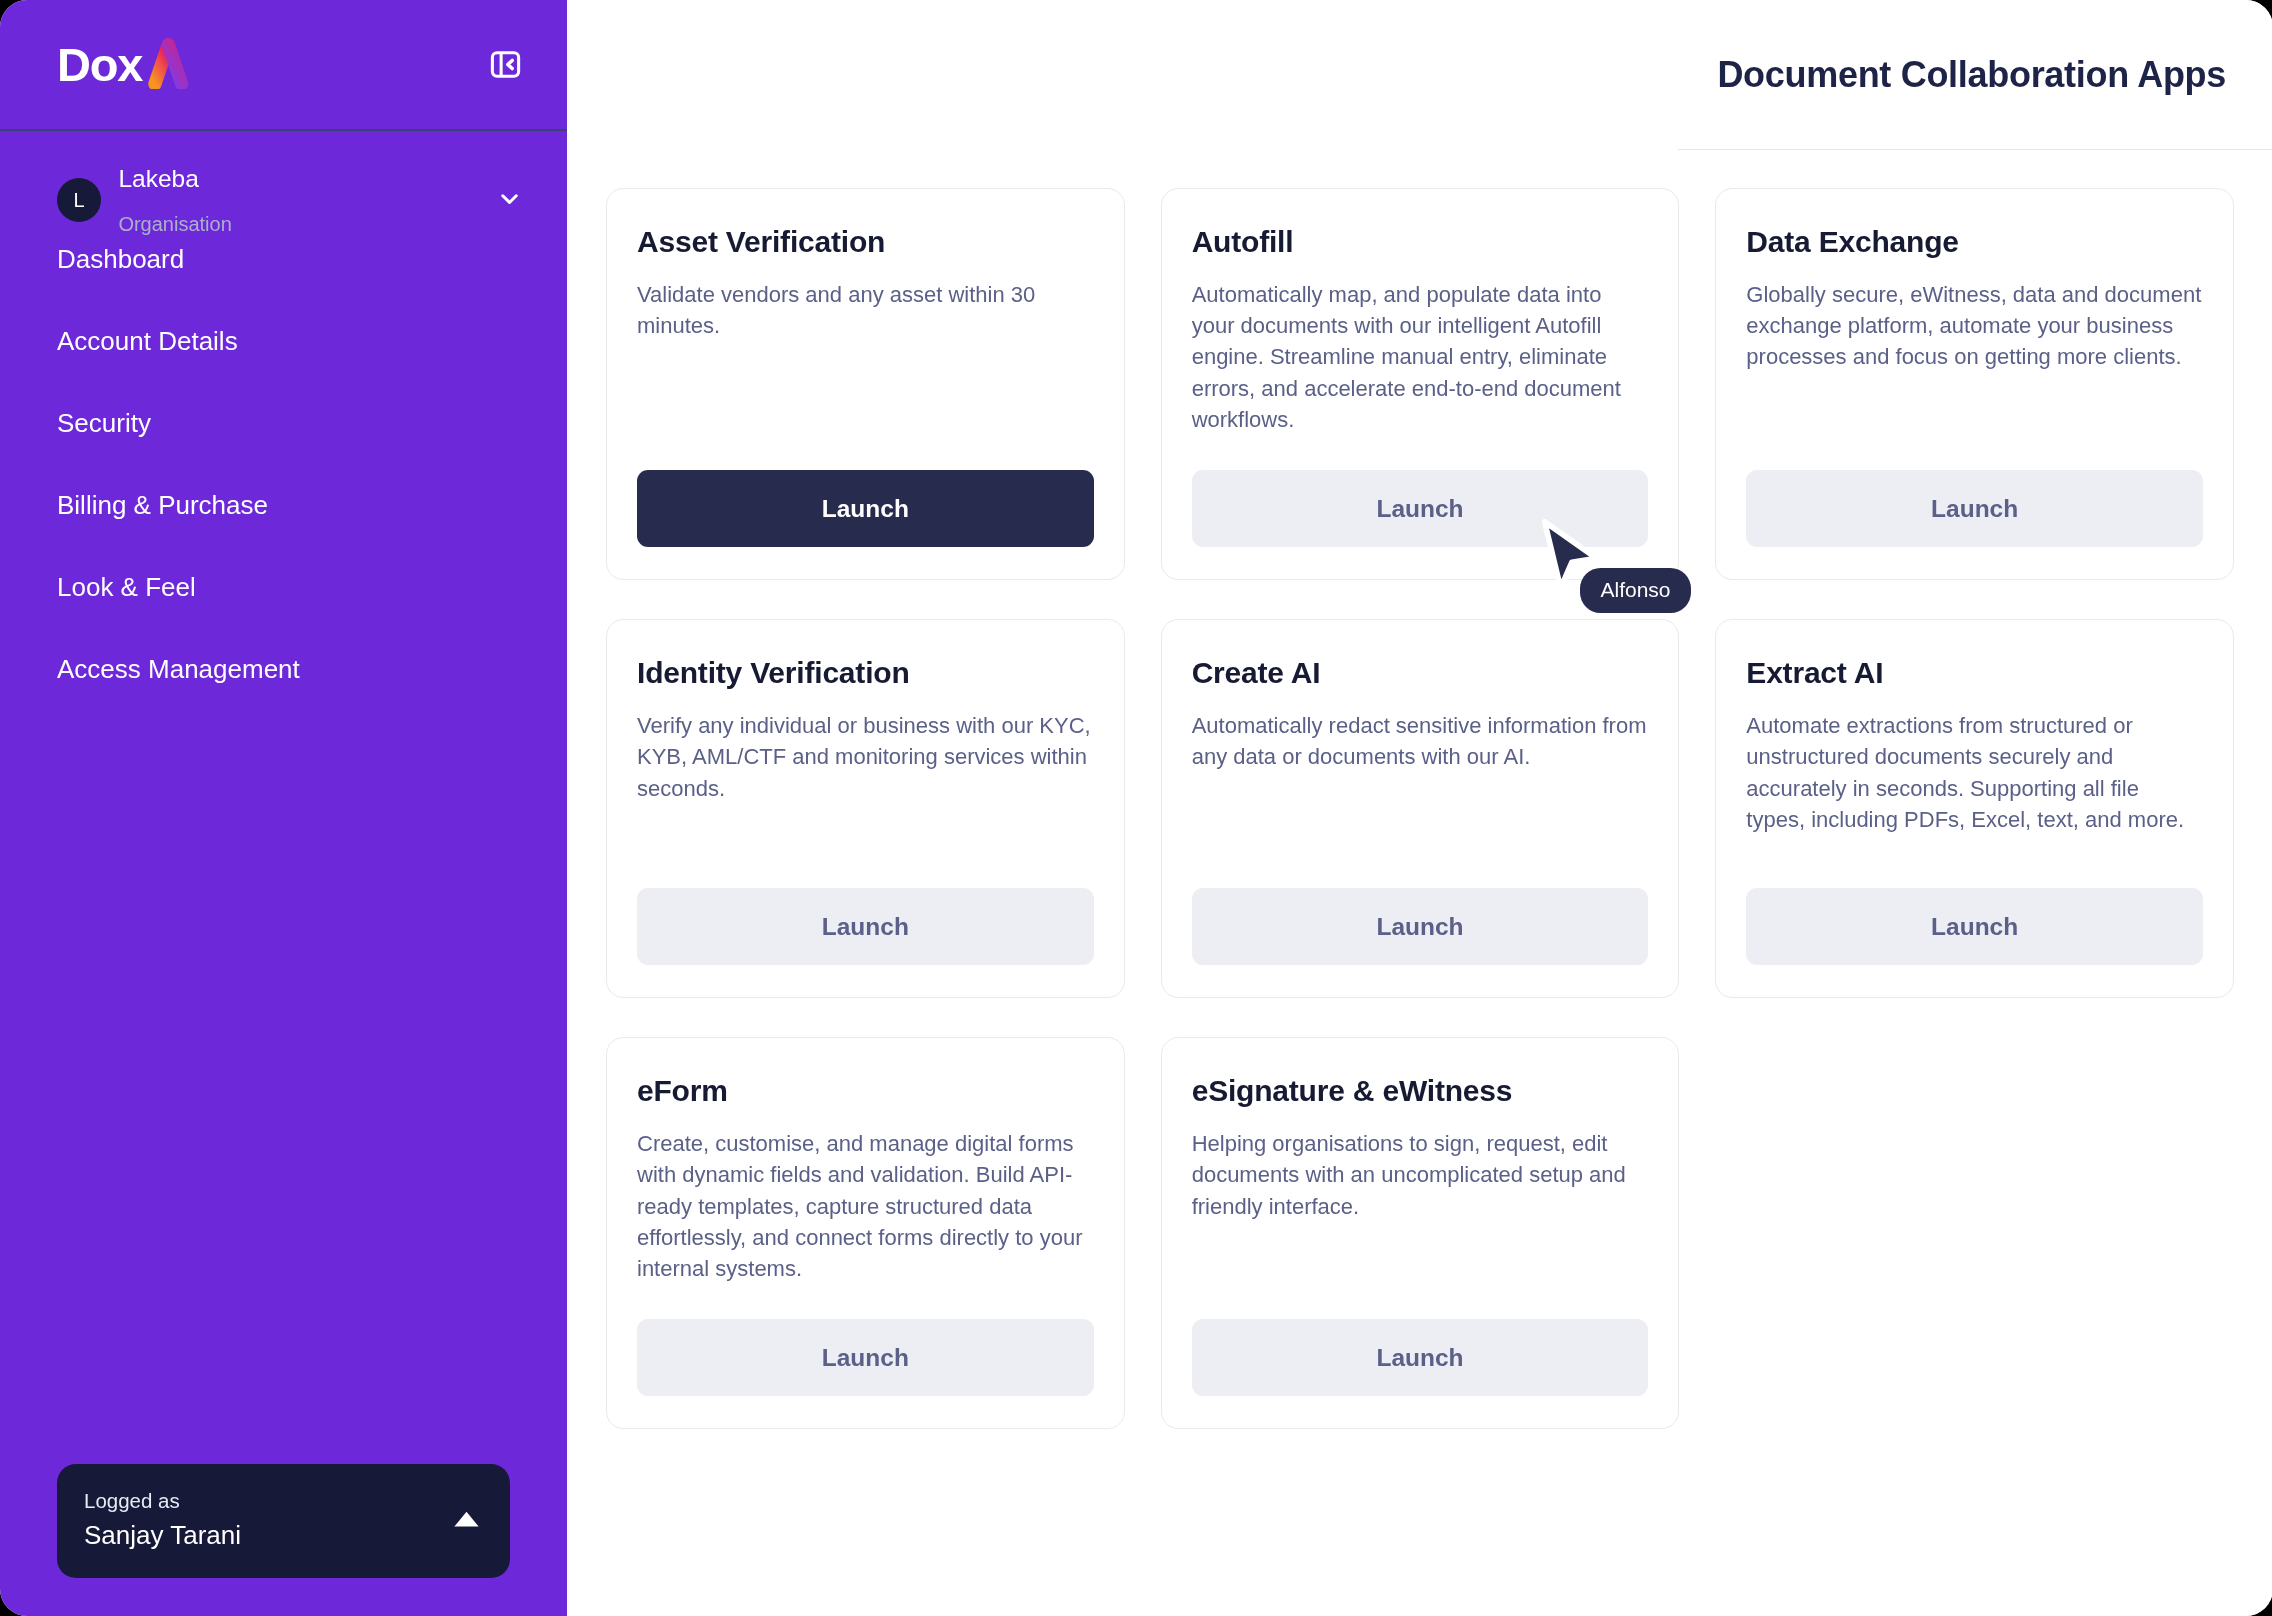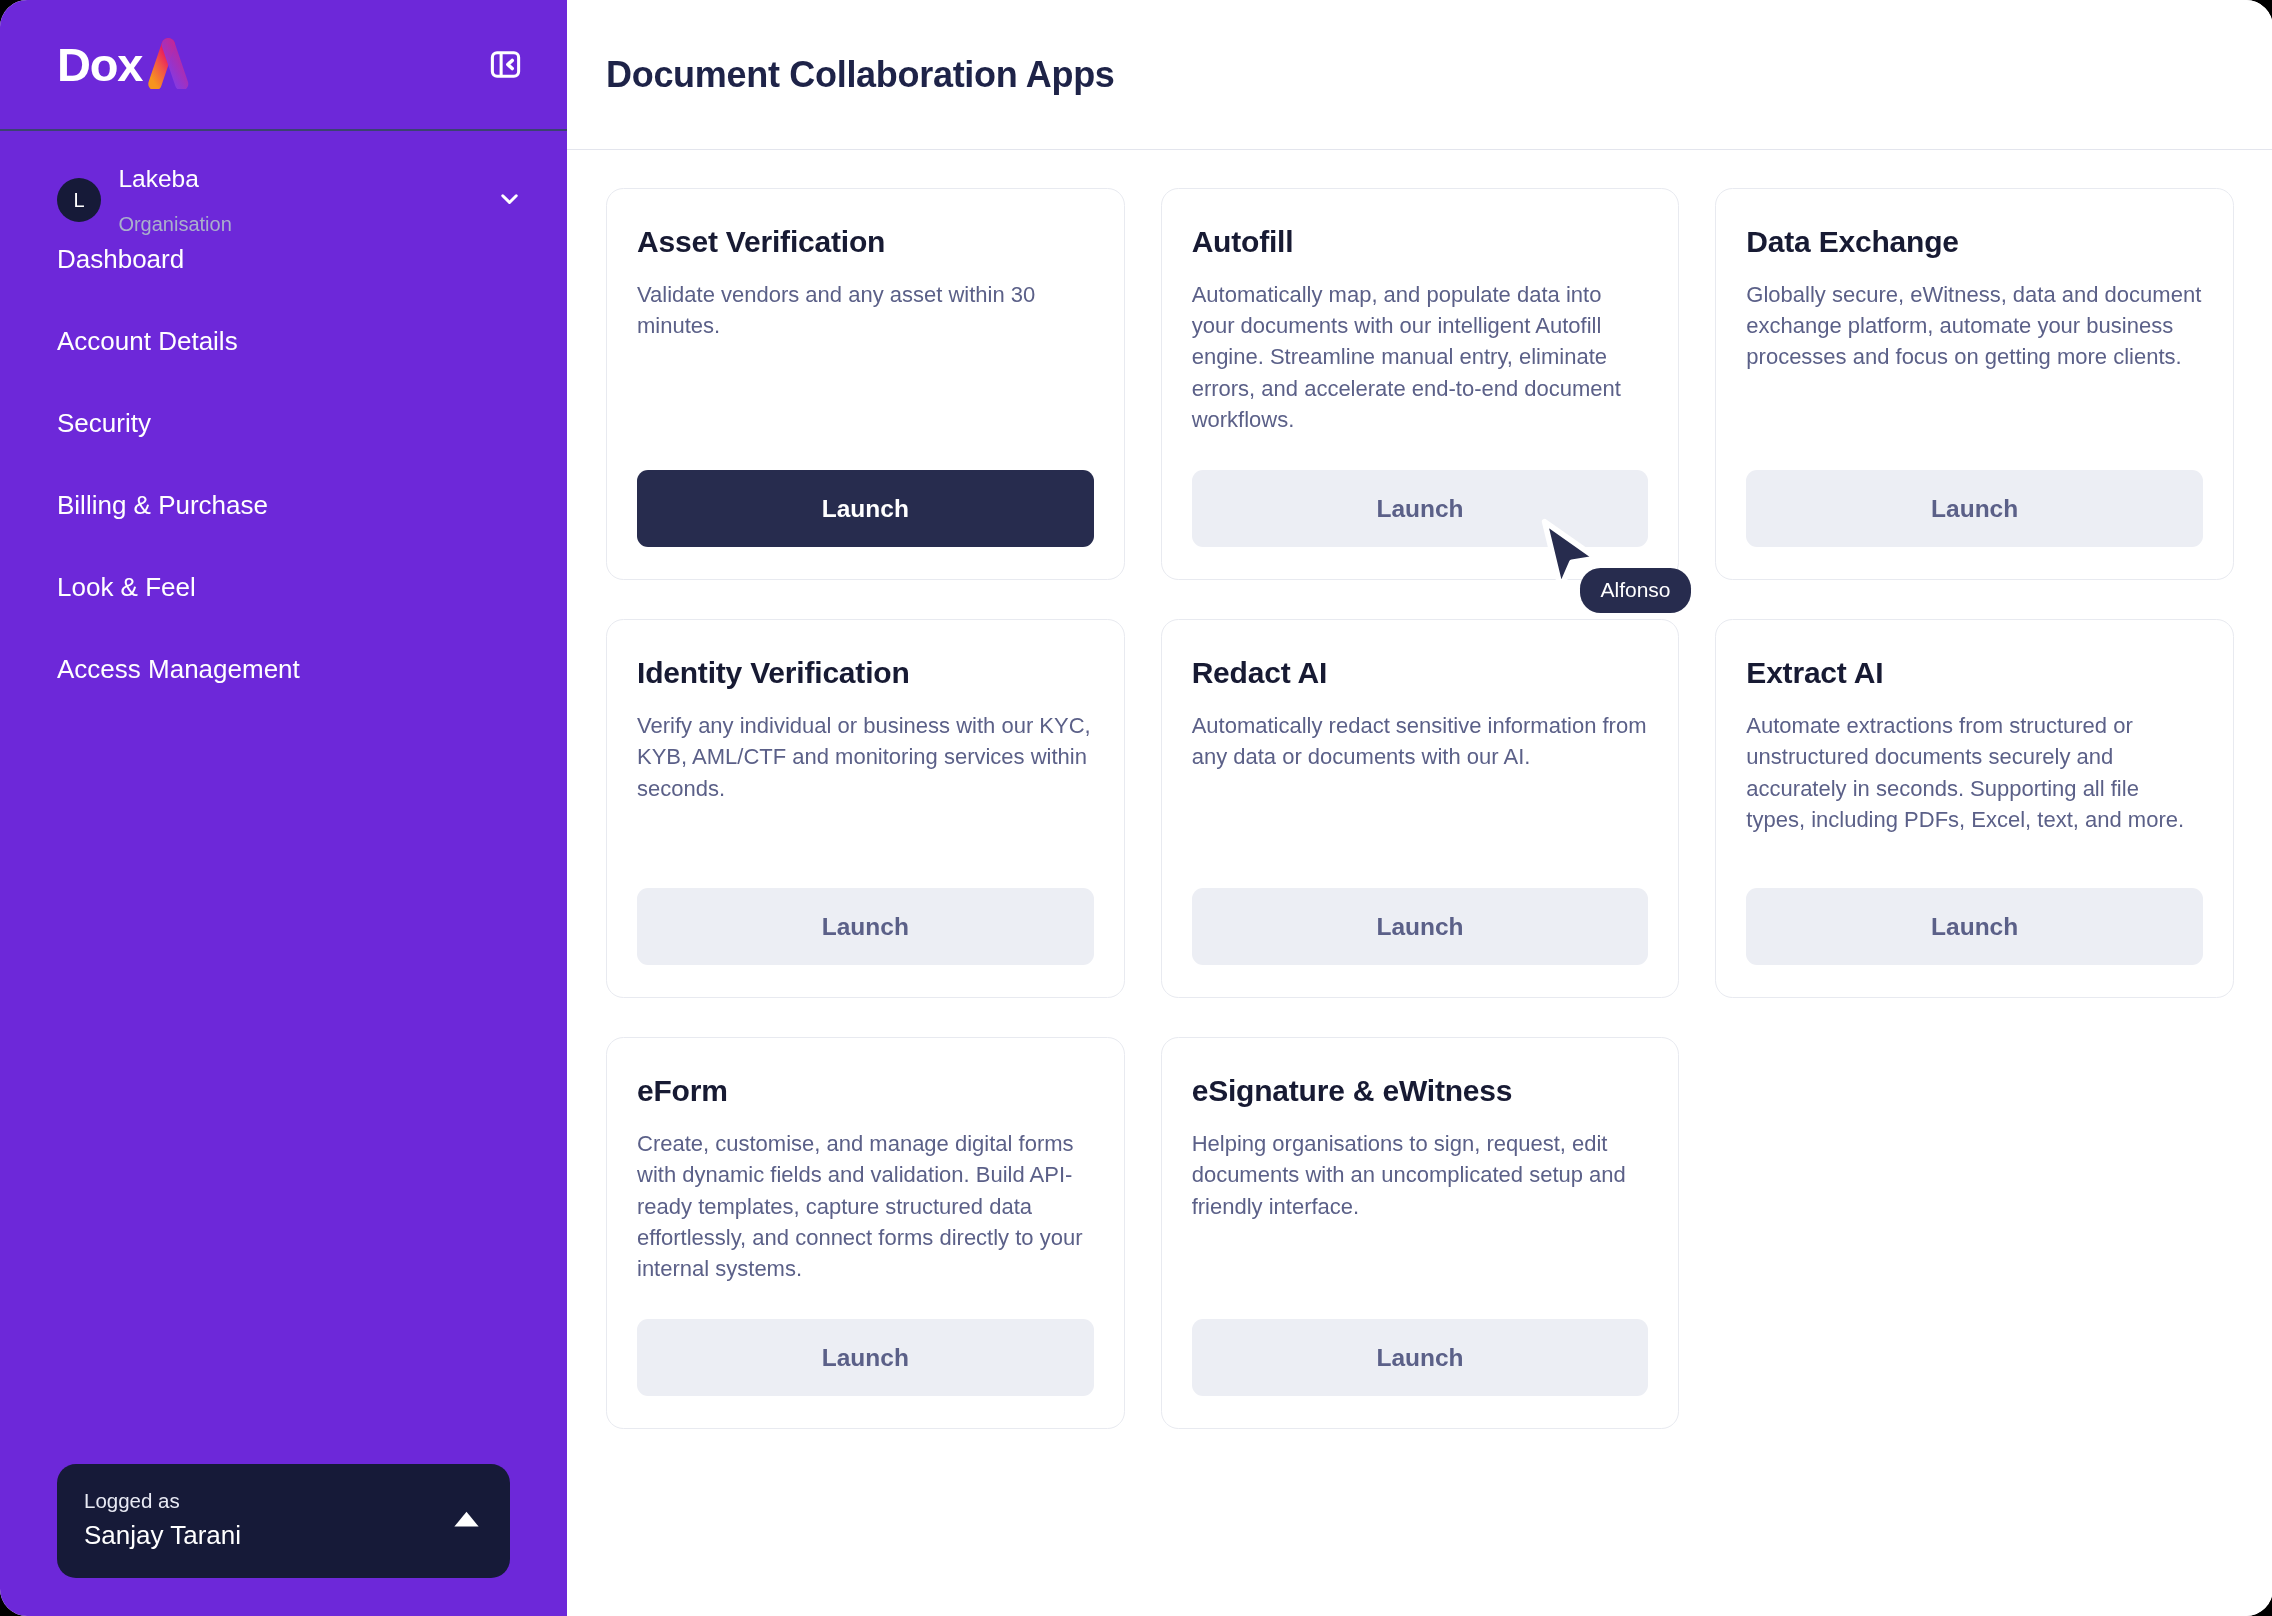--- a/index.html
+++ b/index.html
@@ -139,20 +139,21 @@
 
   
   .main {
     flex: 1 1 auto;
     height: 100%;
     background: #ffffff;
     display: flex;
     flex-direction: column;
     position: relative;
     min-width: 0;
+    align-items: flex-end;
   }
 
   .main-header {
     height: 150px;
     flex: 0 0 150px;
     display: flex;
     align-items: center;
     padding: 0 47px 0 39px;
     border-bottom: 1.6px solid #e3e5ed;
   }
@@ -356,21 +357,21 @@
         </div>
 
         <div class="card">
           <div class="card-title">Identity Verification</div>
           <div class="card-desc">Verify any individual or business with our KYC, KYB, AML/CTF and monitoring services within seconds.</div>
           <div class="card-spacer"></div>
           <button class="launch-btn">Launch</button>
         </div>
 
         <div class="card">
-          <div class="card-title">Redact AI</div>
+          <div class="card-title">Create AI</div>
           <div class="card-desc">Automatically redact sensitive information from any data or documents with our AI.</div>
           <div class="card-spacer"></div>
           <button class="launch-btn">Launch</button>
         </div>
 
         <div class="card">
           <div class="card-title">Extract AI</div>
           <div class="card-desc">Automate extractions from structured or unstructured documents securely and accurately in seconds. Supporting all file types, including PDFs, Excel, text, and more.</div>
           <div class="card-spacer"></div>
           <button class="launch-btn">Launch</button>

